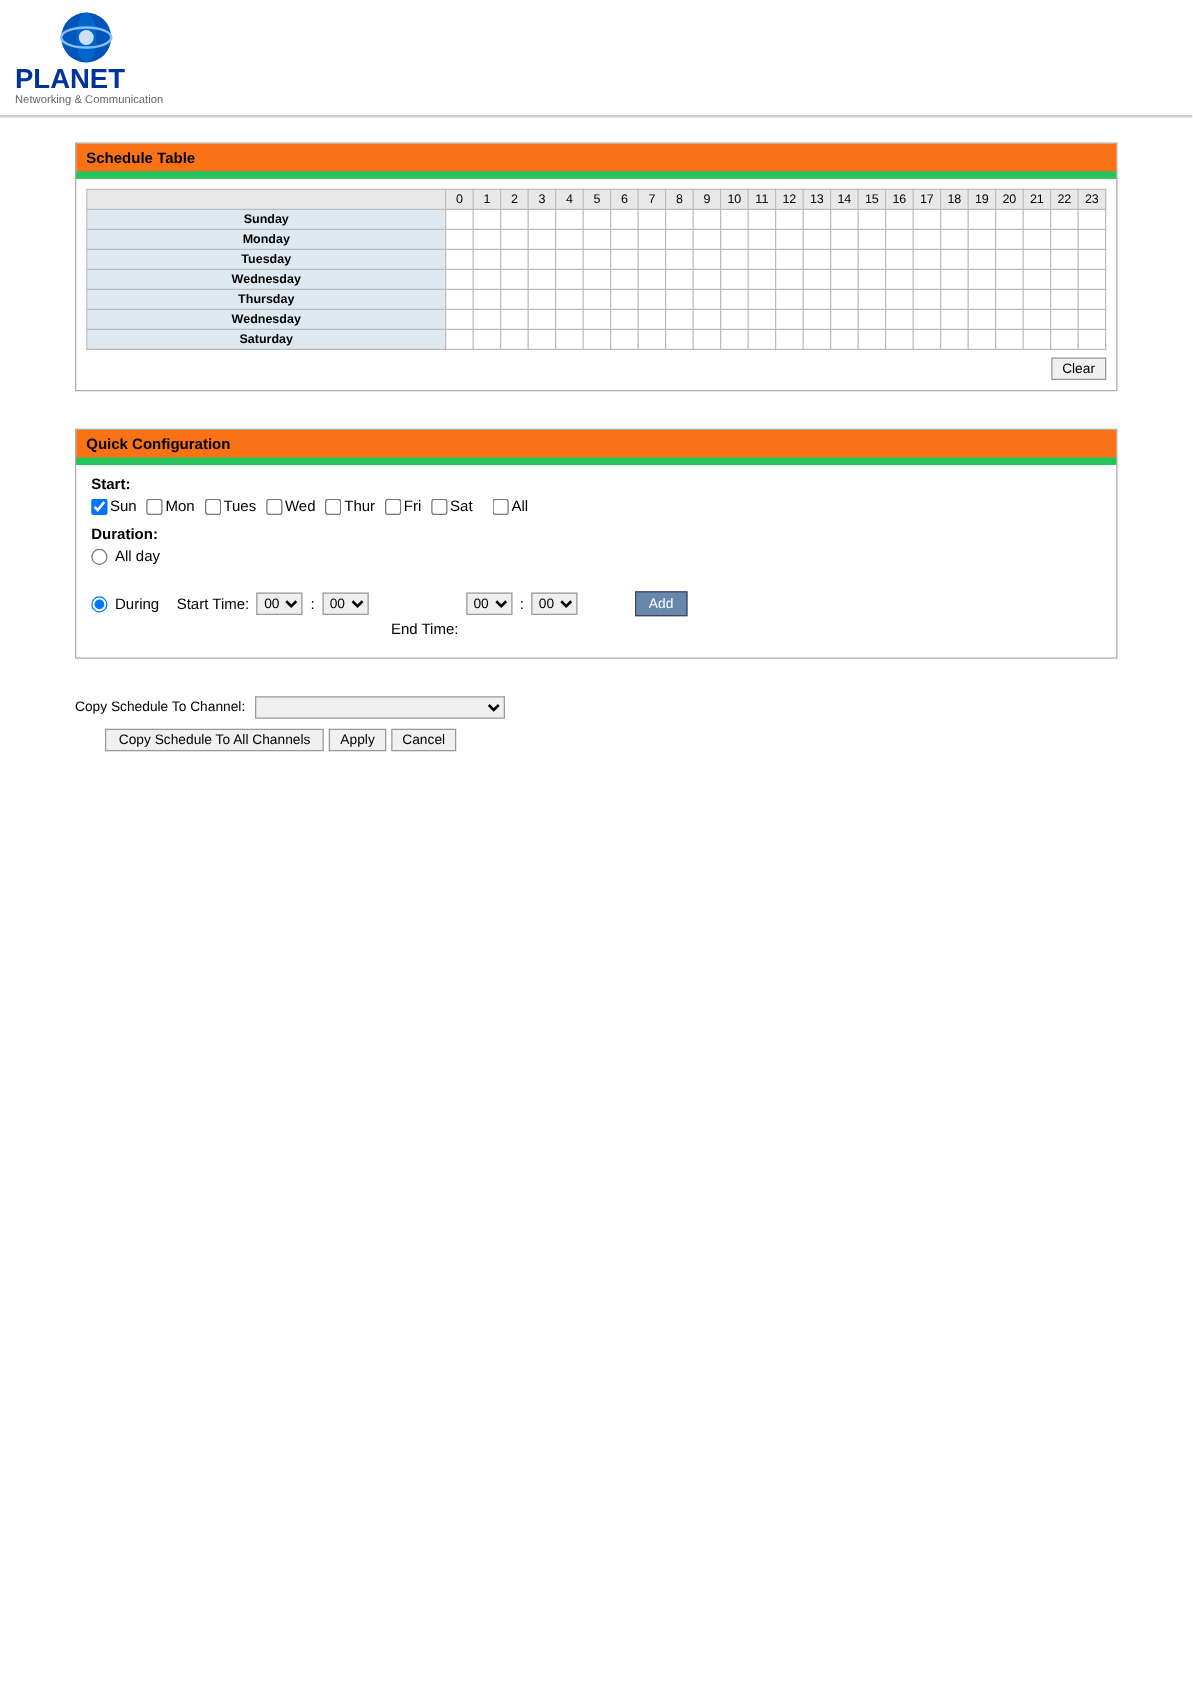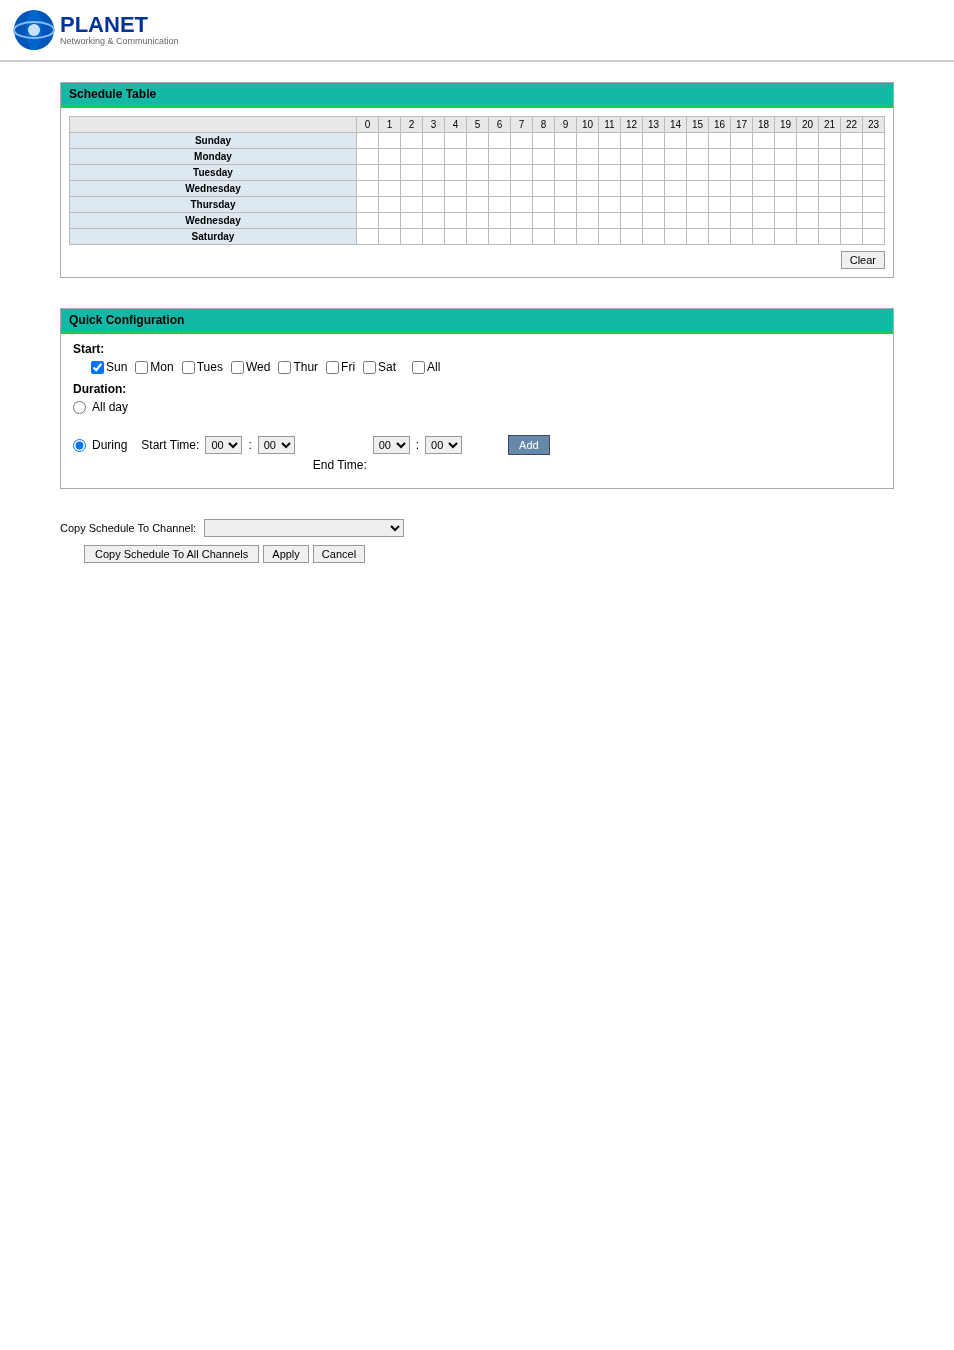--- a/index.html
+++ b/index.html
@@ -12,20 +12,21 @@
     .header {
       display: flex;
       align-items: center;
       padding: 8px 12px;
       border-bottom: 2px solid #ccc;
       background: #fff;
     }
     .logo-container {
       display: flex;
       align-items: center;
+      flex-direction: column;
     }
     .logo-icon {
       width: 44px;
       height: 44px;
       margin-right: 4px;
     }
     .logo-text {
       display: flex;
       flex-direction: column;
     }
@@ -42,22 +43,22 @@
     .main-content {
       padding: 20px 60px;
     }
     
     .section-box {
       border: 1px solid #aaa;
       margin-bottom: 20px;
       background: #fff;
     }
     .section-header {
-      background: #14b8a6;
-      border-bottom: 3px solid #22c55e;
+      background: #f97316;
+      border-bottom: 6px solid #22c55e;
       padding: 4px 8px;
       font-weight: bold;
       font-size: 12px;
     }
     .section-content {
       padding: 8px;
     }
     .schedule-table {
       border-collapse: collapse;
       width: 100%;
@@ -111,21 +112,20 @@
     }
     .qc-label {
       font-weight: bold;
       margin-bottom: 4px;
     }
     .checkbox-group {
       display: flex;
       align-items: center;
       gap: 8px;
       flex-wrap: wrap;
-      margin-left: 18px;
     }
     .checkbox-item {
       display: flex;
       align-items: center;
       gap: 2px;
     }
     .radio-group {
       display: flex;
       flex-direction: column;
       gap: 4px;

